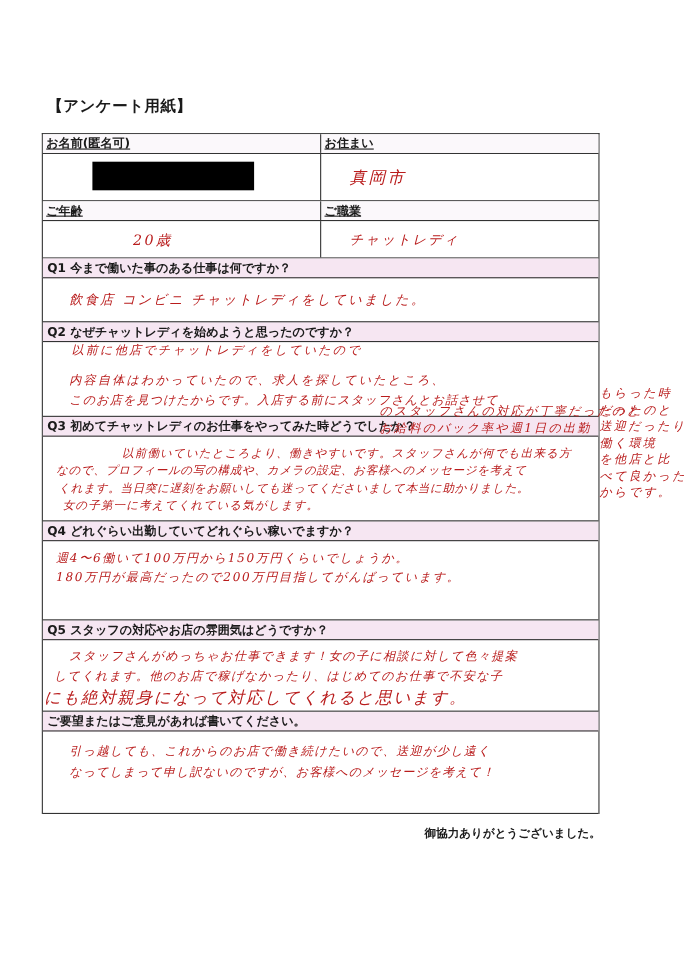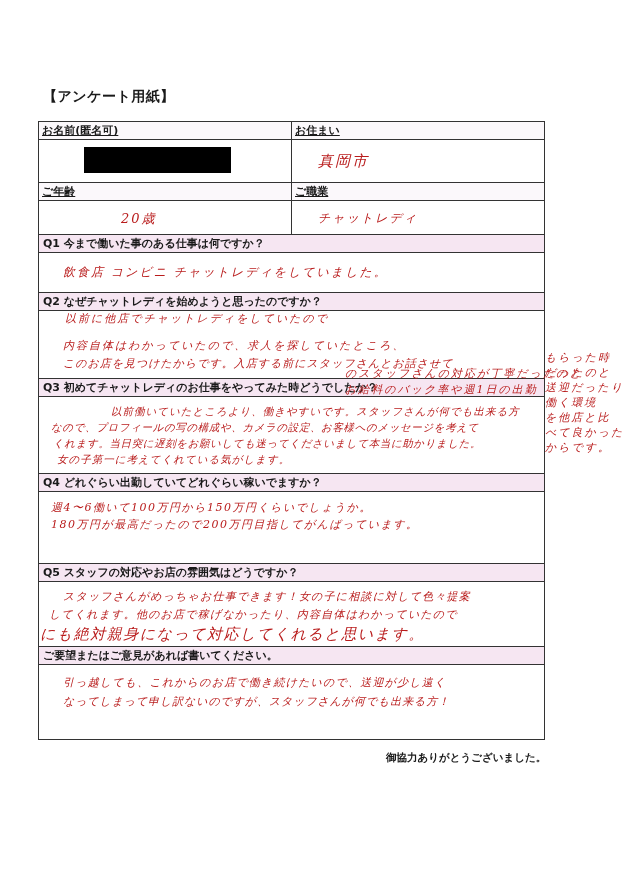--- a/index.html
+++ b/index.html
@@ -77,28 +77,28 @@
 
   <div class="qhdr">Q4 どれぐらい出勤していてどれぐらい稼いでますか？</div>
   <div class="ansbox" style="height:71px;">
     <span class="hand ans-line" style="left:12px;top:8px;font-size:11px;letter-spacing:1.5px;">週4〜6働いて100万円から150万円くらいでしょうか。</span>
     <span class="hand ans-line" style="left:12px;top:25px;font-size:11px;letter-spacing:1.5px;">180万円が最高だったので200万円目指してがんばっています。</span>
   </div>
 
   <div class="qhdr">Q5 スタッフの対応やお店の雰囲気はどうですか？</div>
   <div class="ansbox" style="height:64px;">
     <span class="hand ans-line" style="left:24px;top:7px;font-size:11px;letter-spacing:1.2px;">スタッフさんがめっちゃお仕事できます！女の子に相談に対して色々提案</span>
-    <span class="hand ans-line" style="left:10px;top:25px;font-size:11px;letter-spacing:1.2px;">してくれます。他のお店で稼げなかったり、内容自体はわかっていたので</span>
+    <span class="hand ans-line" style="left:10px;top:25px;font-size:11px;letter-spacing:1.2px;">してくれます。他のお店で稼げなかったり、はじめてのお仕事で不安な子</span>
     <span class="hand ans-line" style="left:1px;top:43px;font-size:15px;letter-spacing:1.5px;">にも絶対親身になって対応してくれると思います。</span>
   </div>
 
   <div class="qhdr">ご要望またはご意見があれば書いてください。</div>
   <div class="ansbox" style="height:74px;">
     <span class="hand ans-line" style="left:24px;top:10px;font-size:11px;letter-spacing:1.2px;">引っ越しても、これからのお店で働き続けたいので、送迎が少し遠く</span>
-    <span class="hand ans-line" style="left:24px;top:29px;font-size:11px;letter-spacing:0.9px;">なってしまって申し訳ないのですが、スタッフさんが何でも出来る方！</span>
+    <span class="hand ans-line" style="left:24px;top:29px;font-size:11px;letter-spacing:0.9px;">なってしまって申し訳ないのですが、お客様へのメッセージを考えて！</span>
   </div>
 </div>
 
 <span class="hand overflow-note" style="left:345px;top:366px;">のスタッフさんの対応が丁寧だったのと</span>
 <span class="hand overflow-note" style="left:345px;top:382px;">お給料のバック率や週1日の出勤</span>
 
 <div class="margin-note hand">
   <div>もらった時</div>
   <div>だったのと</div>
   <div>送迎だったり</div>

